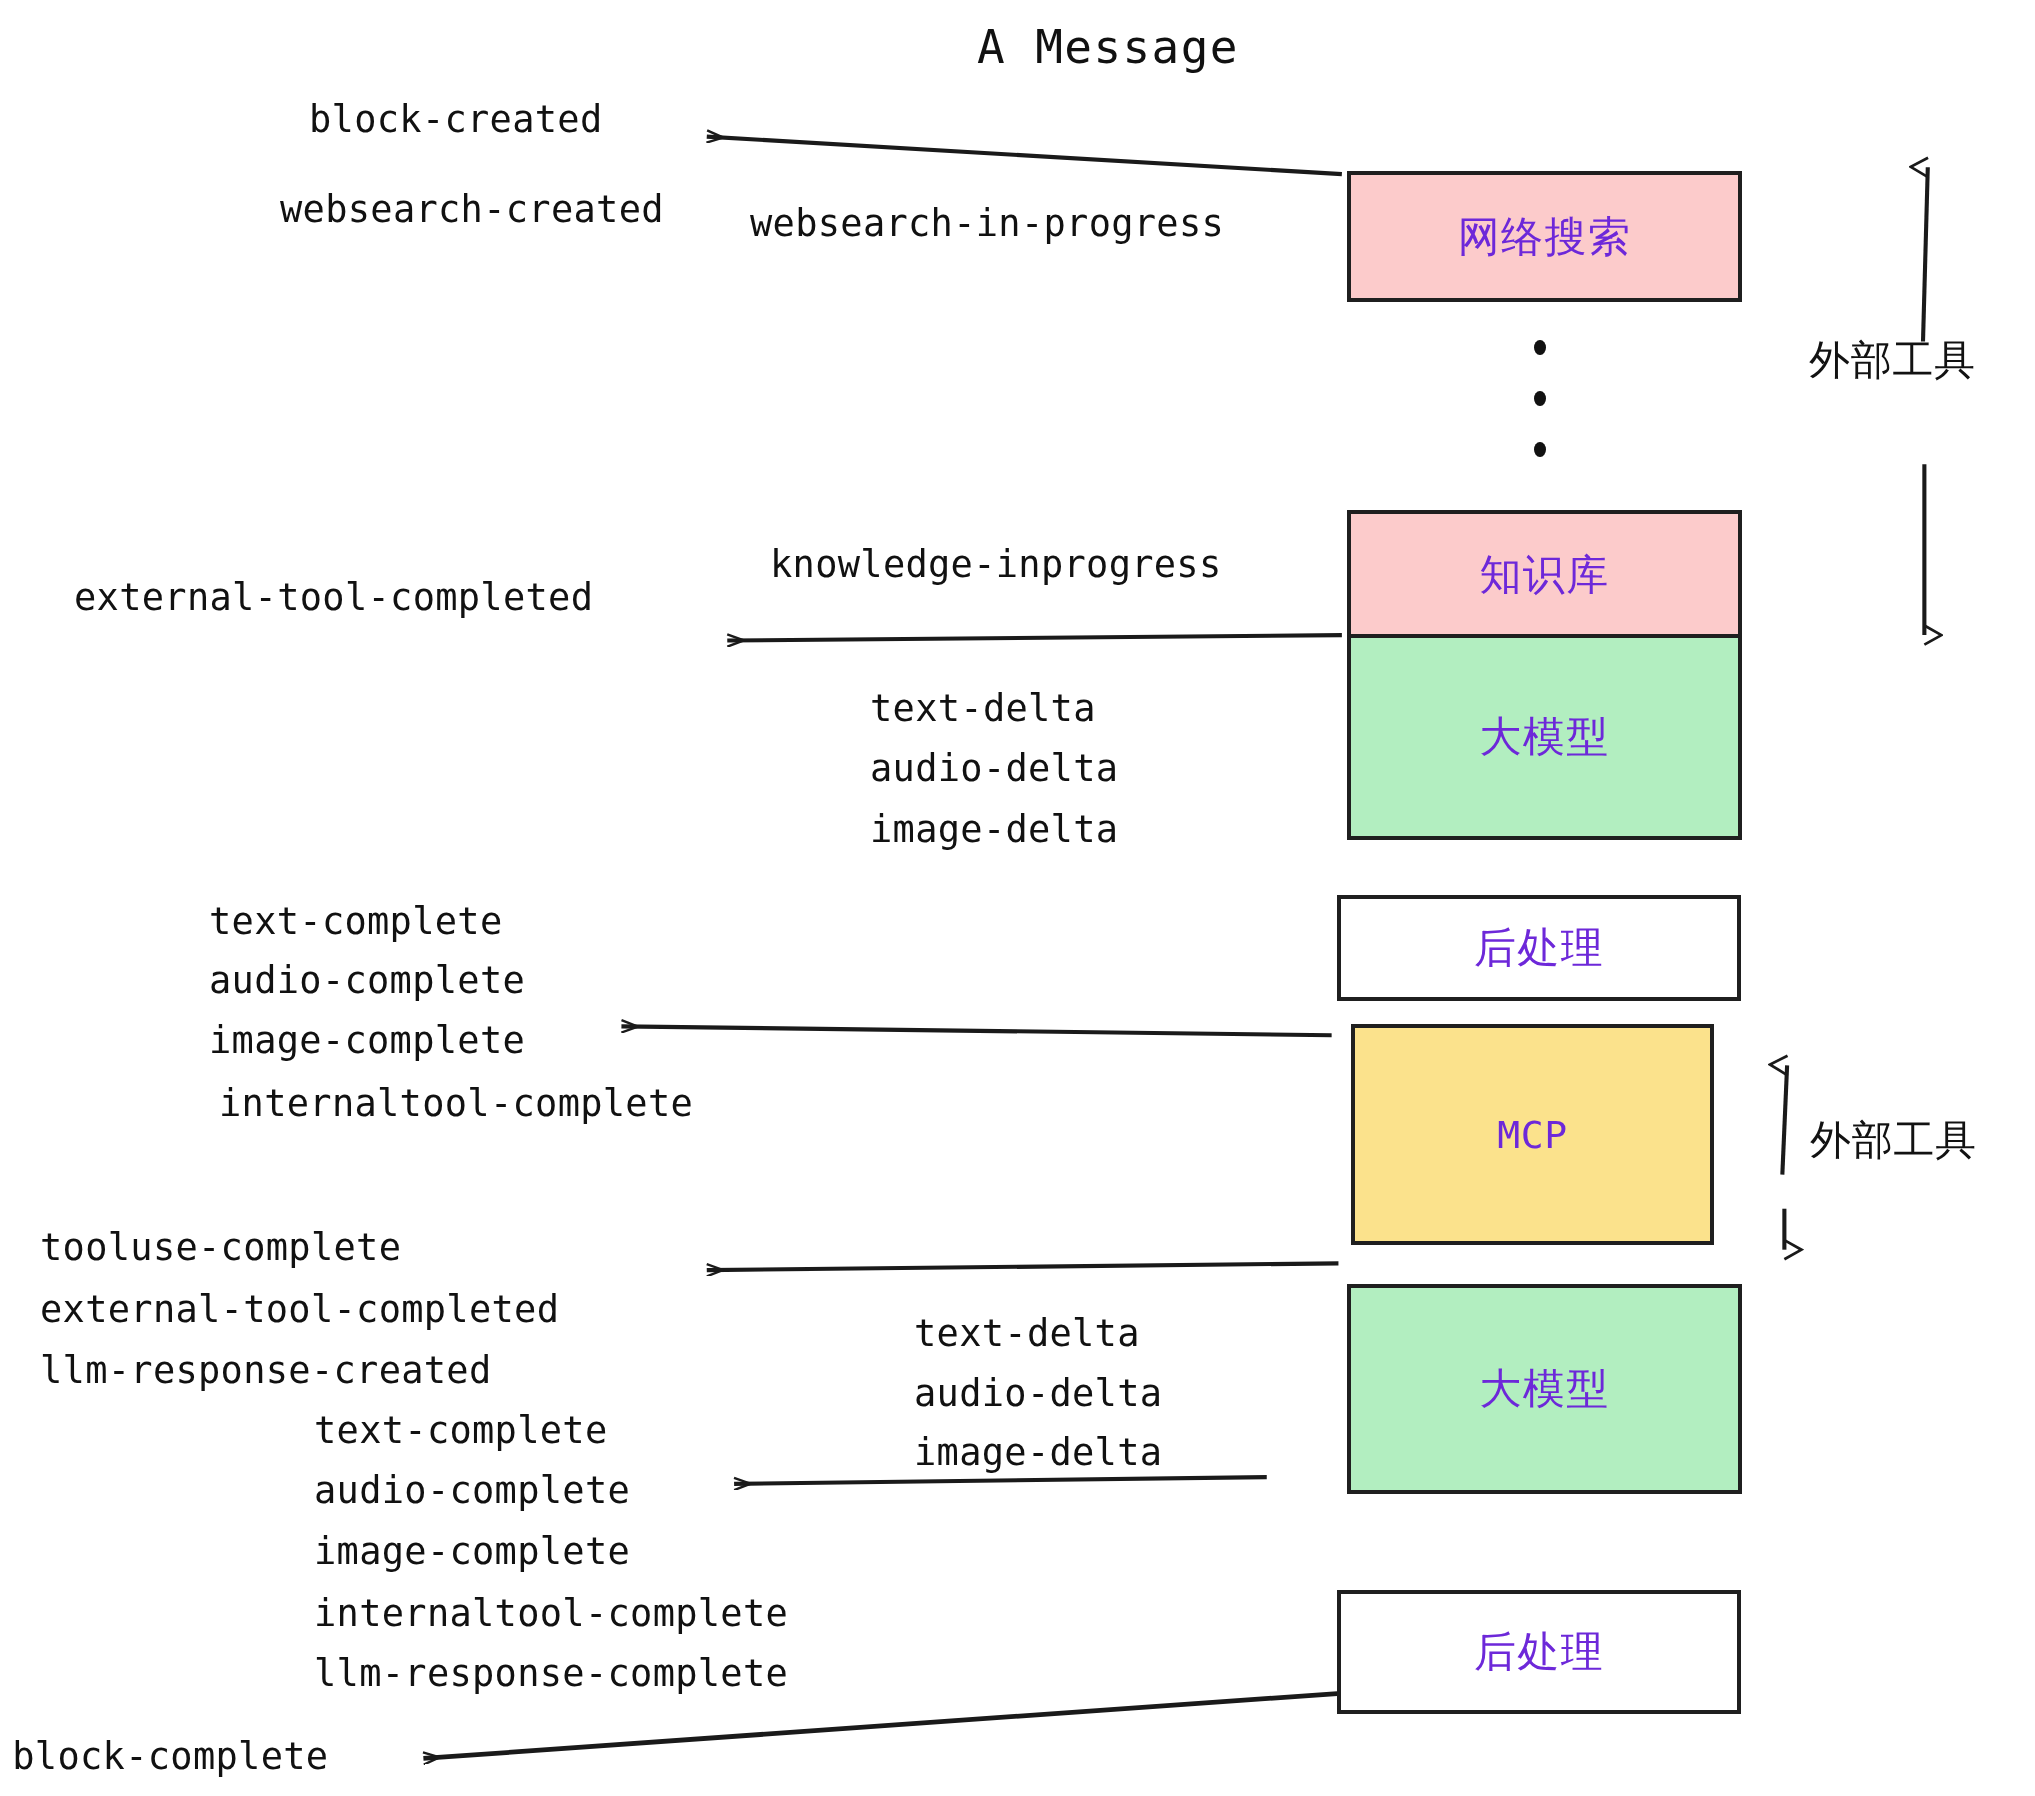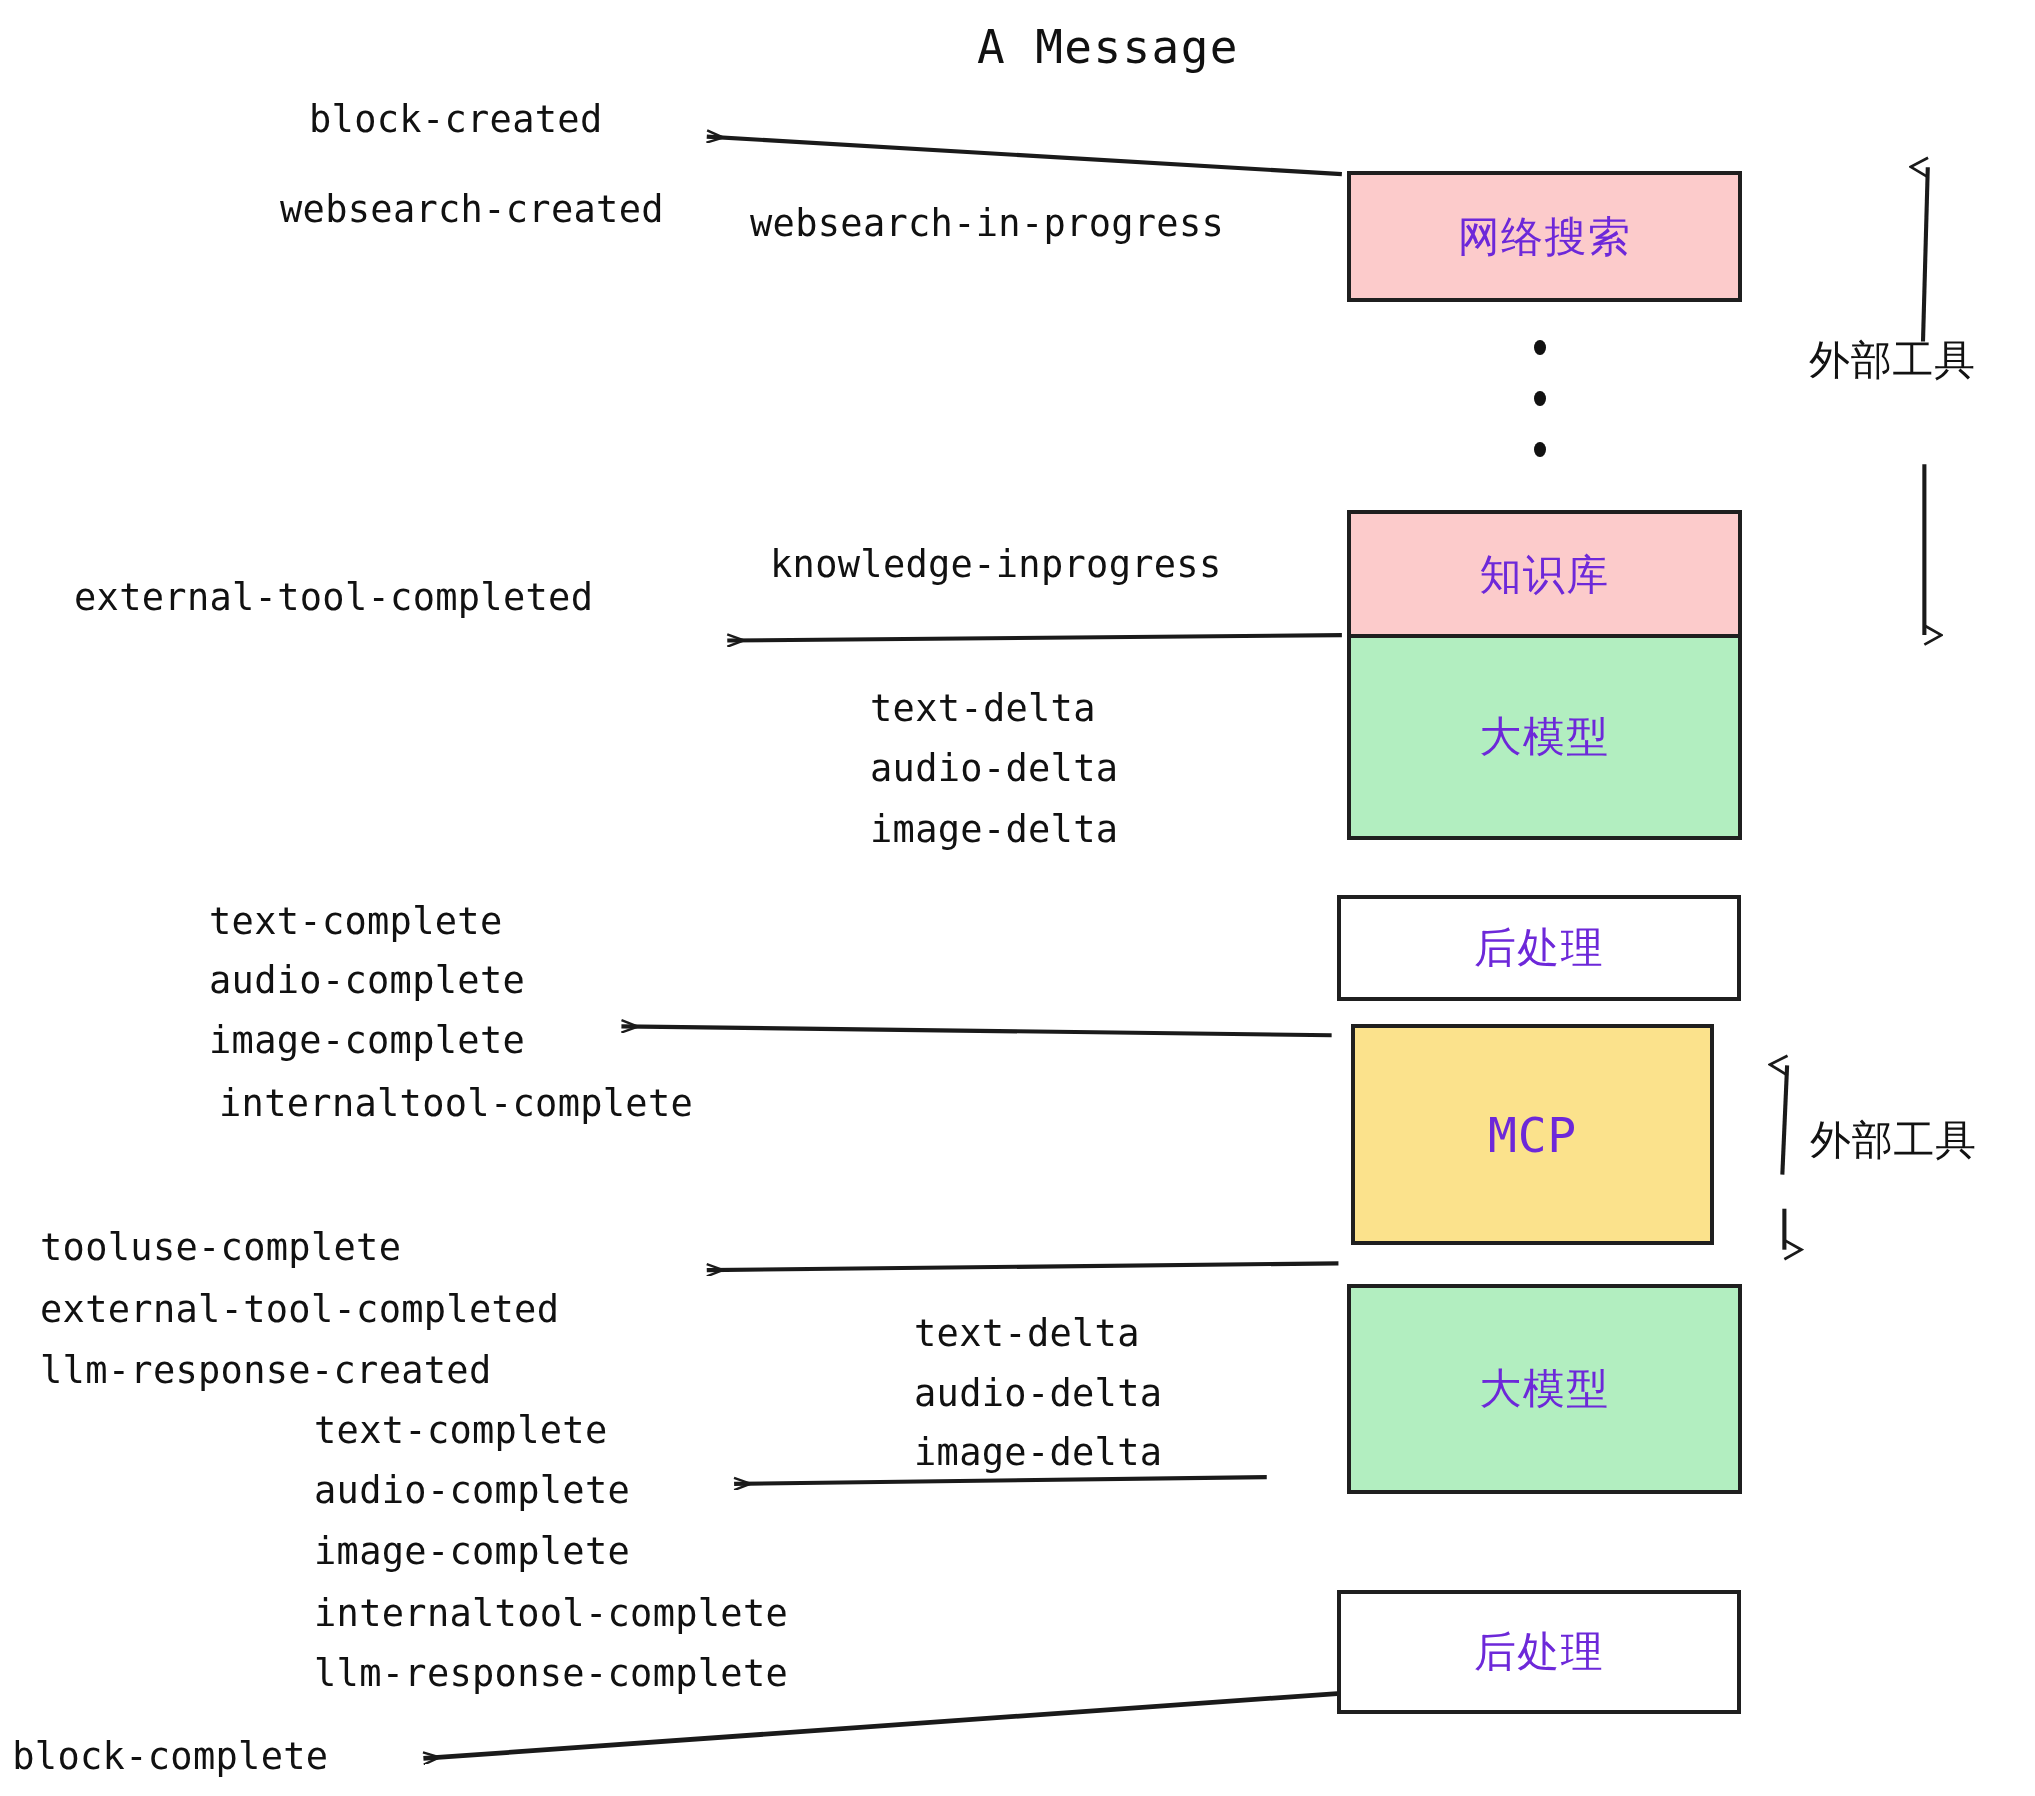--- a/index.html
+++ b/index.html
@@ -46,21 +46,21 @@
     display: flex;
     align-items: center;
     justify-content: center;
     font-family: "DejaVu Sans", "Liberation Sans", sans-serif;
     font-size: 42px;
     color: #6d28d9;
     letter-spacing: 1.4px;
   }
   .node.mono {
     font-family: "DejaVu Sans Mono", "Liberation Mono", monospace;
-    font-size: 48px;
+    font-size: 38px;
     letter-spacing: 0.7px;
   }
   .fill-pink  { background: #fccbcb; }
   .fill-green { background: #b2eec0; }
   .fill-yellow{ background: #fbe28c; }
   .fill-white { background: #ffffff; }
 
   
   .side-label {
     position: absolute;

